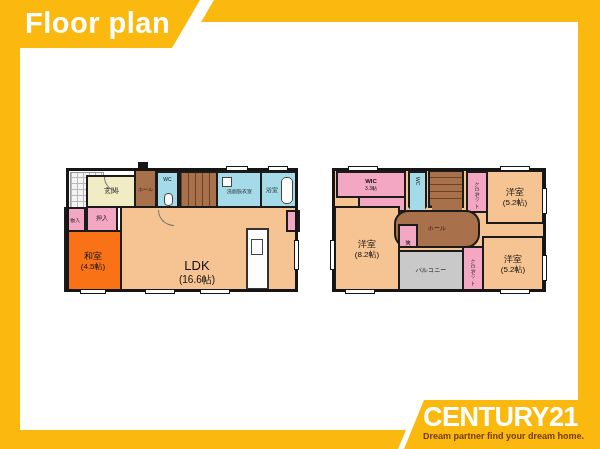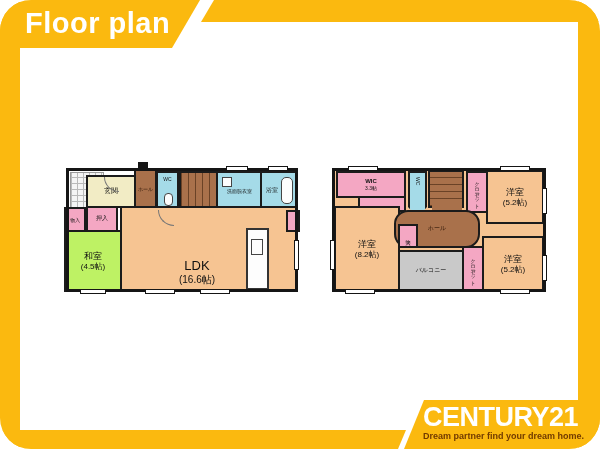--- a/index.html
+++ b/index.html
@@ -1,28 +1,28 @@
 <!DOCTYPE html>
 <html><head>
 <meta charset="utf-8">
 <style>
   html,body{margin:0;padding:0;}
   body{font-family:"Liberation Sans","DejaVu Sans",sans-serif;}
-  .canvas{position:relative;width:600px;height:449px;background:#fff;overflow:hidden;border-radius:31px;}
+  .canvas{position:relative;width:600px;height:449px;background:#fff;overflow:hidden;}
   .abs{position:absolute;box-sizing:border-box;}
   .yellow{background:#FBB90F;}
   .banner-title{position:absolute;left:25px;top:7px;font-size:29px;font-weight:bold;color:#fff;letter-spacing:.5px;}
   .brand{position:absolute;right:22px;top:2px;font-size:27px;font-weight:bold;color:#fff;letter-spacing:-.5px;}
   .tagline{position:absolute;right:16px;top:31px;font-size:9px;font-weight:bold;color:#713A00;padding-left:32px;}
   .room{position:absolute;box-sizing:border-box;border:2px solid #1b1b1b;display:flex;flex-direction:column;align-items:center;justify-content:center;text-align:center;color:#111;line-height:1.2;}
   .outline{position:absolute;box-sizing:border-box;border:3px solid #151515;background:transparent;z-index:5;pointer-events:none;}
   .orange{background:#F6C492;}
   .pink{background:#F4A7C3;}
   .blue{background:#A5DBE8;}
-  .green{background:#bef264;}
+  .green{background:#f97316;}
   .brown{background:#A9714B;}
   .cream{background:#F2ECC5;}
   .grey{background:#C9C9C9;}
   .porch{background-color:#f4f4f4;
     background-image:repeating-linear-gradient(0deg,#b9b9b9 0 1px,transparent 1px 6px),
                      repeating-linear-gradient(90deg,#b9b9b9 0 1px,transparent 1px 6px);}
   .stairs-v{background:#A9714B;background-image:repeating-linear-gradient(90deg,rgba(55,28,8,.55) 0 1px,transparent 1px 7px);}
   .stairs-h{background:#A9714B;background-image:repeating-linear-gradient(0deg,rgba(55,28,8,.55) 0 1px,transparent 1px 7px);}
   .v{writing-mode:vertical-rl;}
   .f5{font-size:5px;} .f6{font-size:6px;} .f7{font-size:7px;} .f8{font-size:8px;} .f9{font-size:9px;}

